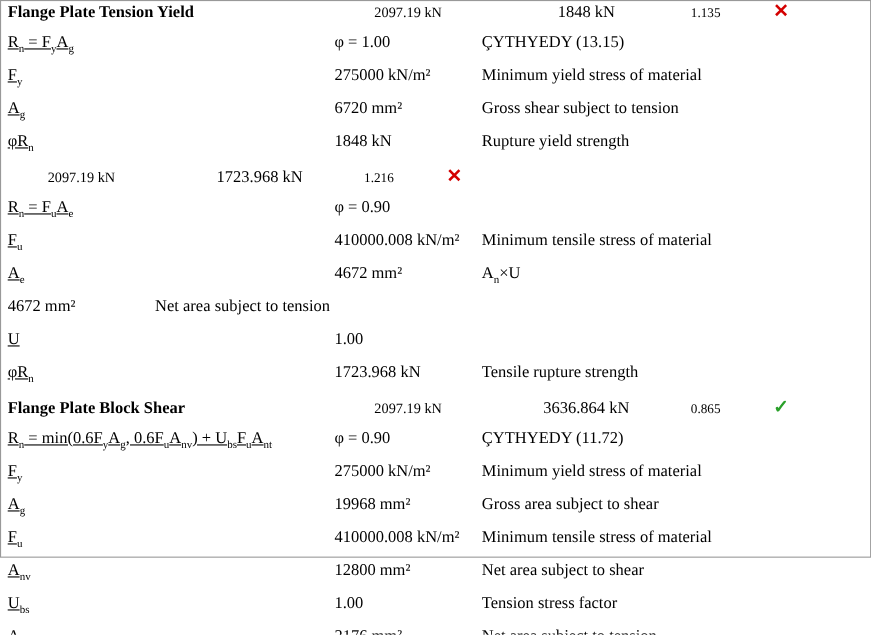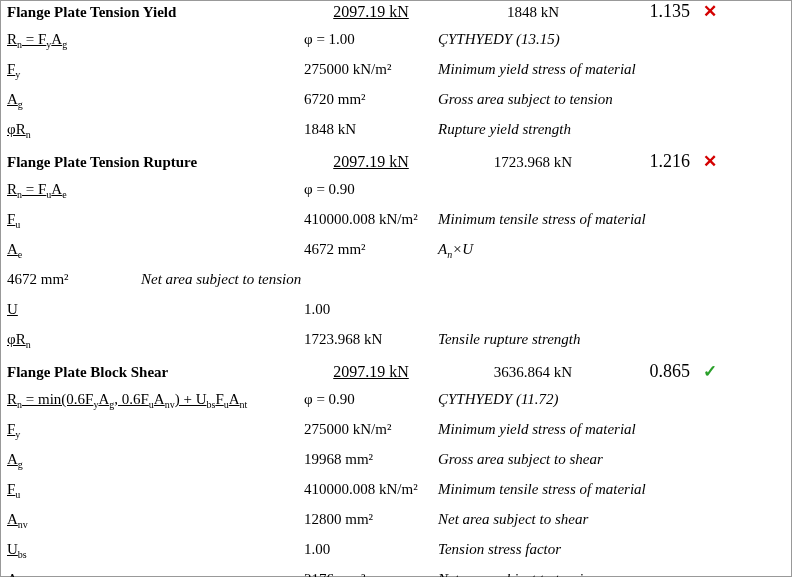--- a/index.html
+++ b/index.html
@@ -10,21 +10,21 @@
     width: 792px;
     height: 577px;
     background: #ffffff;
     font-family: "Liberation Serif", serif;
     color: #000000;
     overflow: hidden;
   }
   #sheet {
     position: relative;
     width: 792px;
-    height: 577px;
+    height: 507px;
     box-sizing: border-box;
     border: 1px solid #999999;
     background: #ffffff;
   }
   .row {
     display: flex;
     align-items: baseline;
     height: 30px;
     padding: 0 0 0 6px;
     box-sizing: border-box;
@@ -38,45 +38,43 @@
   }
   .col-val {
     width: 134px;
     flex: 0 0 134px;
     font-size: 15px;
     white-space: nowrap;
   }
   .col-desc {
     flex: 1 1 auto;
     font-size: 15px;
-    font-style: italic;
     white-space: nowrap;
   }
   
   .row.header .col-label {
     font-weight: bold;
   }
   .row.header .col-demand {
     width: 134px;
     flex: 0 0 134px;
-    font-size: 16px;
+    font-size: 13px;
     text-align: center;
-    text-decoration: underline;
   }
   .row.header .col-capacity {
     width: 190px;
     flex: 0 0 190px;
     font-size: 15px;
     text-align: center;
   }
   .row.header .col-ratio {
     width: 62px;
     flex: 0 0 62px;
-    font-size: 18px;
-    text-align: right;
+    font-size: 12px;
+    text-align: left;
   }
   .row.header .col-check {
     width: 40px;
     flex: 0 0 40px;
     font-size: 17px;
     text-align: center;
     font-weight: bold;
     line-height: 1;
   }
   .fail { color: #d40000; }
@@ -106,29 +104,28 @@
       <div class="col-desc">ÇYTHYEDY (13.15)</div>
     </div>
     <div class="row">
       <div class="col-label eq">F<sub>y</sub></div>
       <div class="col-val">275000 kN/m²</div>
       <div class="col-desc">Minimum yield stress of material</div>
     </div>
     <div class="row">
       <div class="col-label eq">A<sub>g</sub></div>
       <div class="col-val">6720 mm²</div>
-      <div class="col-desc">Gross area subject to tension</div>
+      <div class="col-desc">Gross shear subject to tension</div>
     </div>
     <div class="row">
       <div class="col-label eq">φR<sub>n</sub></div>
       <div class="col-val">1848 kN</div>
       <div class="col-desc">Rupture yield strength</div>
     </div>
     <div class="row header">
-      <div class="col-label">Flange Plate Tension Rupture</div>
       <div class="col-demand">2097.19 kN</div>
       <div class="col-capacity">1723.968 kN</div>
       <div class="col-ratio">1.216</div>
       <div class="col-check fail">✕</div>
     </div>
     <div class="row">
       <div class="col-label eq">R<sub>n</sub> = F<sub>u</sub>A<sub>e</sub></div>
       <div class="col-val">φ = 0.90</div>
     </div>
     <div class="row">

